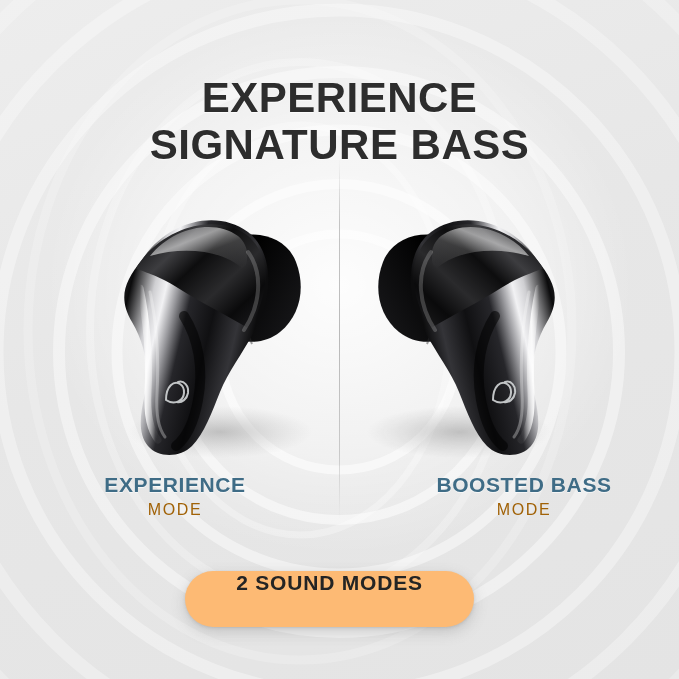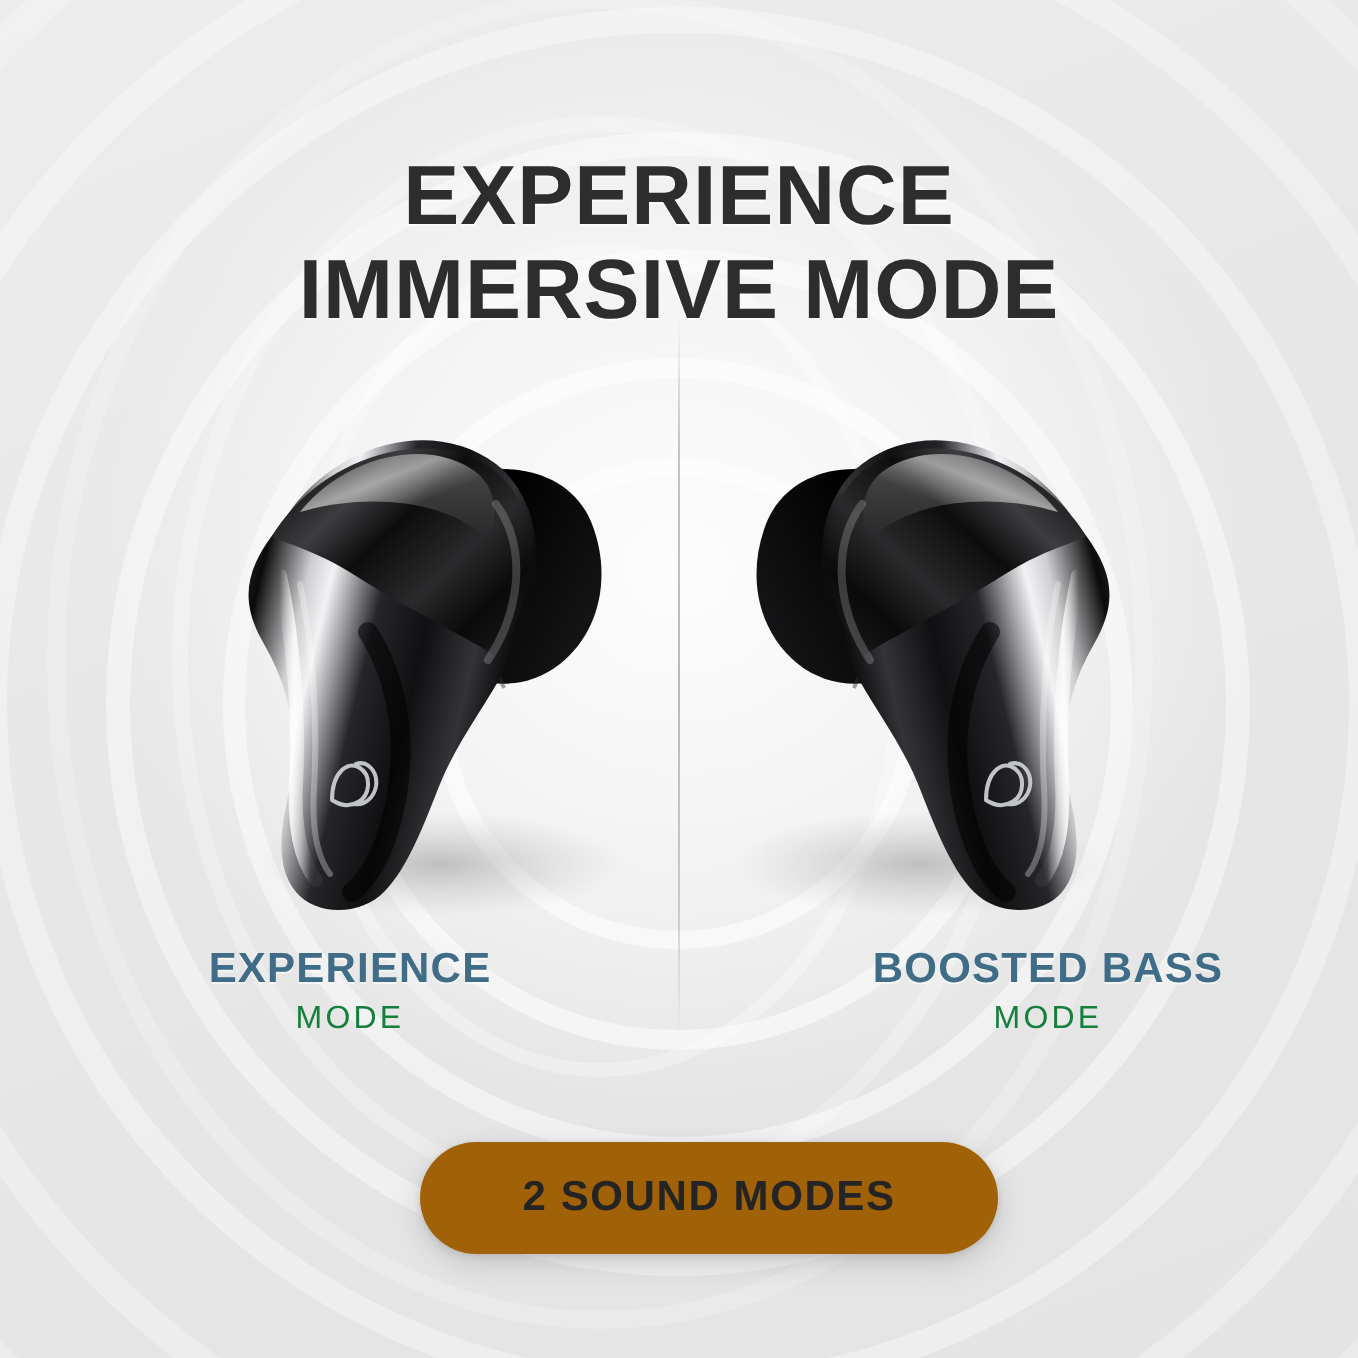--- a/index.html
+++ b/index.html
@@ -88,41 +88,40 @@
   .mode-title {
     color: #3f6c86;
     font-weight: 700;
     font-size: 21px;
     letter-spacing: 0.6px;
     line-height: 24px;
     text-shadow: 0 1px 0 rgba(255,255,255,0.6);
   }
   .mode-sub {
     margin-top: 3px;
-    color: #15803d;
+    color: #a16207;
     font-weight: 400;
     font-size: 16px;
     letter-spacing: 1.6px;
     line-height: 20px;
   }
 
   
   .pill {
     position: absolute;
-    left: 210px;
+    left: 185px;
     top: 571px;
     width: 289px;
     height: 56px;
     border-radius: 28px;
-    background: #a16207;
+    background: #fdba74;
     box-shadow:
       0 5px 14px rgba(120,120,120,0.30),
       0 1px 3px rgba(120,120,120,0.22);
     display: flex;
-    align-items: center;
     justify-content: center;
   }
   .pill-text {
     color: #242424;
     font-weight: 700;
     font-size: 21px;
     letter-spacing: 0.8px;
   }
 </style>
 </head>
@@ -149,21 +148,21 @@
         <circle cx="339" cy="352" r="472" stroke-width="15" opacity="0.24"></circle>
         <ellipse cx="300" cy="330" rx="150" ry="205" stroke-width="7" opacity="0.30"></ellipse>
         <ellipse cx="300" cy="330" rx="210" ry="268" stroke-width="8" opacity="0.26"></ellipse>
         <ellipse cx="300" cy="330" rx="272" ry="330" stroke-width="9" opacity="0.20"></ellipse>
       </g>
     </svg>
   </div>
 
   <h1 class="headline">
     <span>EXPERIENCE</span>
-    <span class="l2">IMMERSIVE MODE</span>
+    <span class="l2">SIGNATURE BASS</span>
   </h1>
 
   <div class="divider"></div>
 
   <div class="bud bud-left">
     <svg viewBox="0 0 250 266" aria-hidden="true">
       <defs>
         <linearGradient id="budBodyL" x1="0" y1="0" x2="1" y2="0.85">
           <stop offset="0%" stop-color="#4a4a4c"></stop>
           <stop offset="14%" stop-color="#1a1a1c"></stop>

